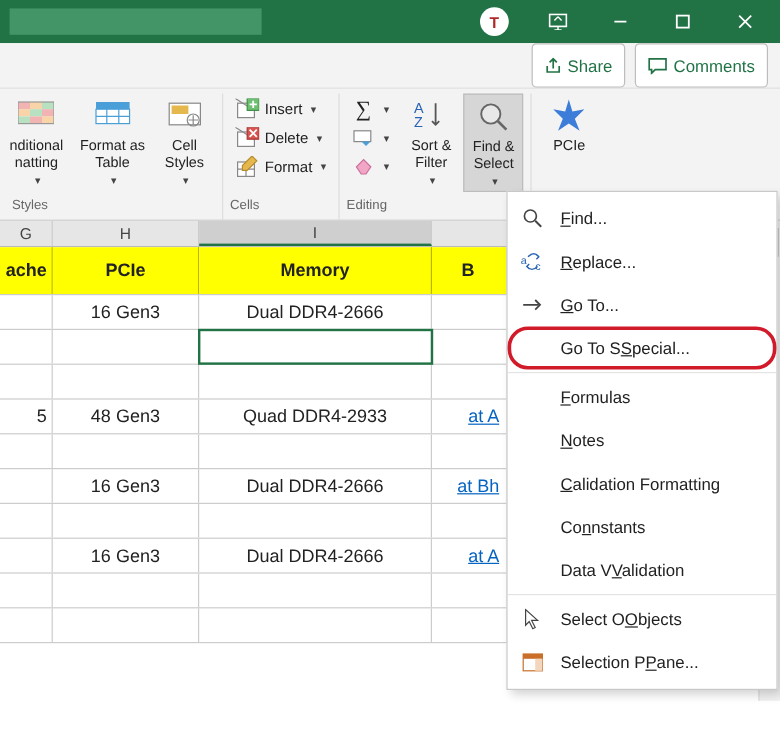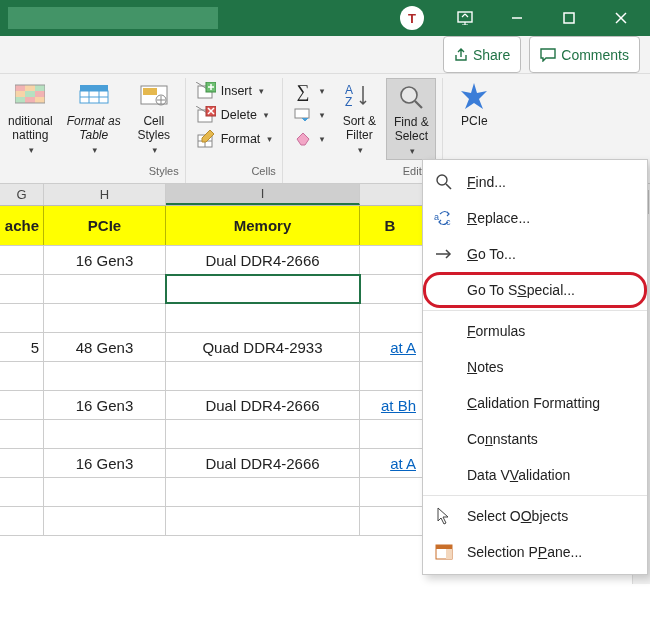--- a/index.html
+++ b/index.html
@@ -72,21 +72,21 @@
   }
   
   .ribbon {
     background:#f3f3f3;
     border-bottom:1px solid #ccc;
     padding: 4px 4px 0 4px;
     display:flex;
     align-items:flex-end;
     height: 110px;
   }
-  .group { display:flex; flex-direction:column; align-items:flex-end; border-right:1px solid #ddd; padding:0 6px; height: 100%; }
+  .group { display:flex; flex-direction:column; align-items:flex-start; border-right:1px solid #ddd; padding:0 6px; height: 100%; }
   .group:last-child { border-right:none; }
   .group-items { flex:1; display:flex; align-items:flex-start; gap:2px; }
   .group-label { font-size:11px; color:#666; padding:4px 0 6px 0; }
   .big-btn {
     display:flex; flex-direction:column; align-items:center;
     padding: 2px 6px; cursor:pointer; text-align:center; font-size:12px; line-height:1.2; gap:2px;
     min-width:50px;
   }
   .big-btn .ico { width:32px; height:32px; display:flex; align-items:center; justify-content:center; }
   .big-btn.active { background:#d6d6d6; border:1px solid #bcbcbc; }
@@ -210,21 +210,21 @@
       <div class="big-btn">
         <div class="ico">
           <svg width="30" height="26" viewBox="0 0 30 26">
               <rect x="1" y="2" width="28" height="6" fill="#4a9fd8"></rect>
               <rect x="1" y="8" width="28" height="12" fill="#fff" stroke="#4a9fd8"></rect>
               <line x1="10" y1="8" x2="10" y2="20" stroke="#4a9fd8"></line>
               <line x1="20" y1="8" x2="20" y2="20" stroke="#4a9fd8"></line>
               <line x1="1" y1="14" x2="29" y2="14" stroke="#4a9fd8"></line>
             </svg>
         </div>
-        <span style="white-space:pre;font-style:italic;">Format as
+        <span style="white-space:pre;">Format as
 Table</span>
           <span class="dd">▾</span>
       </div>
       <div class="big-btn">
         <div class="ico">
           <svg width="30" height="26" viewBox="0 0 30 26">
               <rect x="2" y="3" width="26" height="18" fill="#fff" stroke="#888"></rect>
               <path d="M4 5 L18 5 L18 12 L4 12 Z" fill="#e5b84e"></path>
               <circle cx="22" cy="17" r="5" fill="none" stroke="#888"></circle>
               <path d="M22 13 v8 M18 17 h8" stroke="#888"></path>

